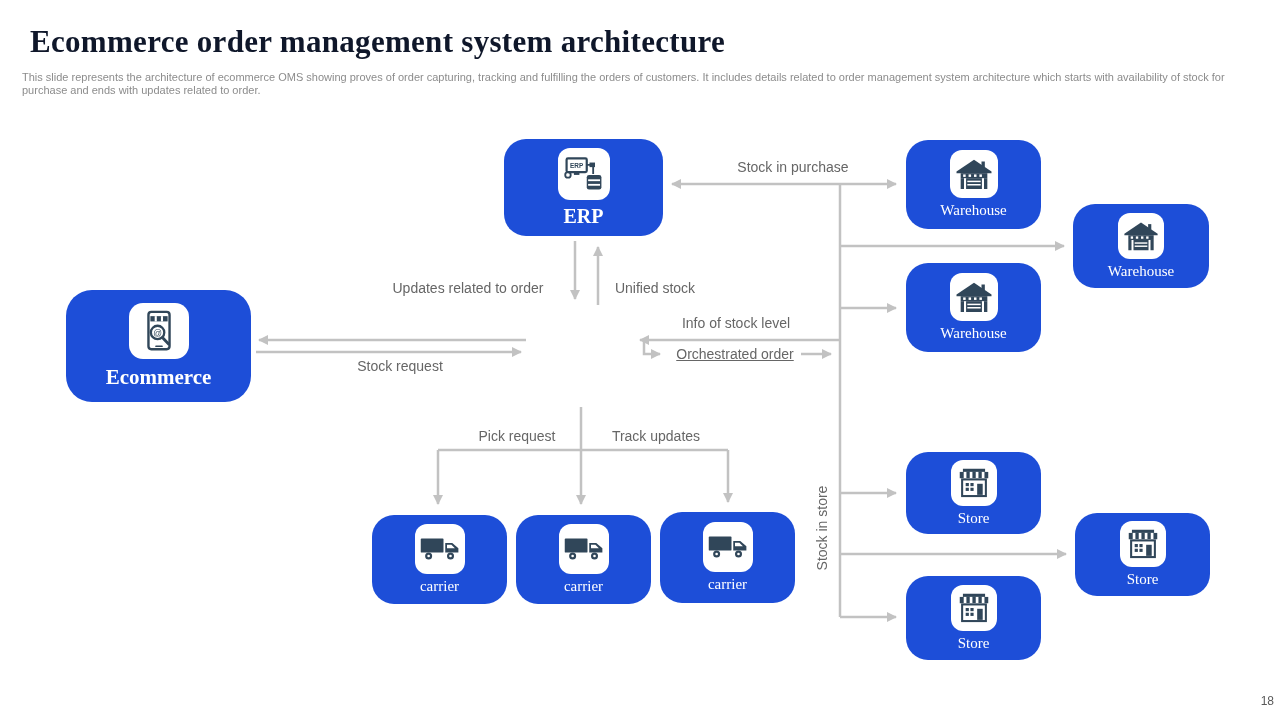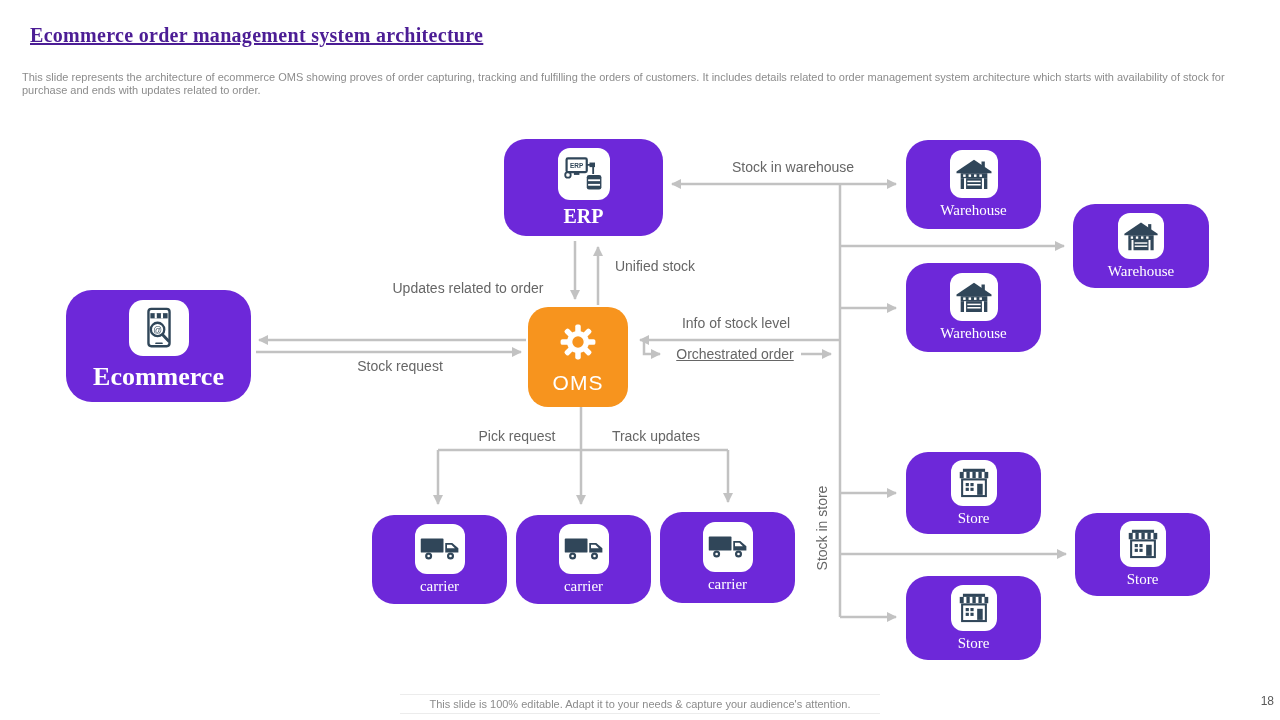--- a/index.html
+++ b/index.html
@@ -4,32 +4,32 @@
 <style>
   * { margin:0; padding:0; box-sizing:border-box; }
   html,body { width:1280px; height:720px; background:#ffffff; overflow:hidden; }
   #slide { position:relative; width:1280px; height:720px; background:#ffffff;
            font-family:"Liberation Sans", sans-serif; }
 
   .abs { position:absolute; }
 
   #title { left:30px; top:24px; width:900px;
            font-family:"Liberation Serif", serif; font-weight:700;
-           font-size:20px; letter-spacing:.3px; color:#4c1d95;text-decoration:underline; }
+           font-size:31px; letter-spacing:.3px; color:#0f172a; }
   #subtitle { left:22px; top:71px; width:1224px; font-size:11px; line-height:13px;
               color:#8c8c8c; }
 
   
-  .node { position:absolute; background:#6d28d9; border-radius:22px;
+  .node { position:absolute; background:#1d4ed8; border-radius:22px;
           display:flex; flex-direction:column; align-items:center; justify-content:center; }
   .node.orange { background:#F7941E; border-radius:20px; }
   .tile { background:#ffffff; border-radius:12px; display:flex;
           align-items:center; justify-content:center; }
   .nlabel { color:#ffffff; font-family:"Liberation Serif", serif; }
-  .nlabel.big { font-size:26px; font-weight:700; margin-top:6px; }
+  .nlabel.big { font-size:21px; font-weight:700; margin-top:6px; }
   .nlabel.mid { font-size:20px; font-weight:700; margin-top:5px; }
   .nlabel.sm  { font-size:15px; font-weight:400; margin-top:4px; }
   .nlabel.oms { font-family:"Liberation Sans", sans-serif; font-size:21px;
                 font-weight:400; letter-spacing:1px; margin-top:3px; }
 
   
   .elabel { position:absolute; font-size:14px; color:#666666; text-align:center; }
   .elabel.ul { text-decoration:underline; }
   #lbl-stock-in-store { left:742px; top:520px; width:160px; height:16px;
       display:flex; align-items:center; justify-content:center;
@@ -80,23 +80,23 @@
       <path d="M256,352 H521" marker-end="url(#ah)"></path>
 
       <path d="M581,407 V450"></path>
       <path d="M438,450 H728"></path>
       <path d="M438,450 V504" marker-end="url(#ah)"></path>
       <path d="M581,450 V504" marker-end="url(#ah)"></path>
       <path d="M728,450 V502" marker-end="url(#ah)"></path>
     </g>
   </svg>
 
-  <div class="elabel" style="left:703px;top:159px;width:180px;">Stock in warehouse</div>
+  <div class="elabel" style="left:703px;top:159px;width:180px;">Stock in purchase</div>
   <div class="elabel" style="left:378px;top:280px;width:180px;">Updates related to order</div>
-  <div class="elabel" style="left:595px;top:258px;width:120px;">Unified stock</div>
+  <div class="elabel" style="left:595px;top:280px;width:120px;">Unified stock</div>
   <div class="elabel" style="left:330px;top:358px;width:140px;">Stock request</div>
   <div class="elabel" style="left:646px;top:315px;width:180px;">Info of stock level</div>
   <div class="elabel ul" style="left:668px;top:346px;width:134px;">Orchestrated order</div>
   <div class="elabel" style="left:447px;top:428px;width:140px;">Pick request</div>
   <div class="elabel" style="left:586px;top:428px;width:140px;">Track updates</div>
   <div class="elabel" id="lbl-stock-in-store">Stock in store</div>
 
   <div class="node" style="left:504px;top:139px;width:159px;height:97px;">
     <div class="tile" style="width:52px;height:52px;">
       <svg width="44" height="44" viewBox="0 0 48 48">
@@ -107,39 +107,20 @@
         <path d="M27 14 h7 v10" stroke="#304659" stroke-width="2" fill="none"></path>
         <rect x="30" y="11.5" width="6" height="5" fill="#304659"></rect>
         <rect x="27" y="25" width="16" height="16" rx="2.5" fill="#304659"></rect>
         <rect x="28.5" y="29.8" width="13" height="2" fill="#ffffff"></rect>
         <rect x="28.5" y="34.8" width="13" height="2" fill="#ffffff"></rect>
       </svg>
     </div>
     <div class="nlabel mid">ERP</div>
   </div>
 
-  <div class="node orange" style="left:528px;top:307px;width:100px;height:100px;">
-    <span>
-      <svg width="44" height="44" viewBox="0 0 48 48">
-        <g fill="#ffffff">
-          <rect x="21" y="5" width="6" height="10" rx="2"></rect>
-          <rect x="21" y="5" width="6" height="10" rx="2" transform="rotate(45 24 24)"></rect>
-          <rect x="21" y="5" width="6" height="10" rx="2" transform="rotate(90 24 24)"></rect>
-          <rect x="21" y="5" width="6" height="10" rx="2" transform="rotate(135 24 24)"></rect>
-          <rect x="21" y="5" width="6" height="10" rx="2" transform="rotate(180 24 24)"></rect>
-          <rect x="21" y="5" width="6" height="10" rx="2" transform="rotate(225 24 24)"></rect>
-          <rect x="21" y="5" width="6" height="10" rx="2" transform="rotate(270 24 24)"></rect>
-          <rect x="21" y="5" width="6" height="10" rx="2" transform="rotate(315 24 24)"></rect>
-          <circle cx="24" cy="24" r="12"></circle>
-        </g>
-        <circle cx="24" cy="24" r="7" fill="#F7941E" stroke="#ffffff" stroke-width="1.6"></circle>
-      </svg>
-    </span>
-    <div class="nlabel oms">OMS</div>
-  </div>
 
   <div class="node" style="left:66px;top:290px;width:185px;height:112px;border-radius:26px;">
     <div class="tile" style="width:60px;height:56px;border-radius:14px;">
       <svg width="46" height="46" viewBox="0 0 48 48">
         <rect x="13" y="4" width="22" height="39" rx="3" fill="none" stroke="#304659" stroke-width="2.5"></rect>
         <rect x="15" y="8.5" width="18" height="5.5" fill="#304659"></rect>
         <rect x="19.5" y="8.5" width="2.2" height="5.5" fill="#ffffff"></rect>
         <rect x="26" y="8.5" width="2.2" height="5.5" fill="#ffffff"></rect>
         <circle cx="22.5" cy="25.5" r="7" fill="none" stroke="#304659" stroke-width="2.4"></circle>
         <text x="22.5" y="28.8" font-size="9" text-anchor="middle" fill="#304659" font-family="Liberation Sans, sans-serif">@</text>
@@ -332,16 +313,15 @@
         <path d="M32 13 h5 l4 4 h-9 z" fill="#ffffff"></path>
         <circle cx="11" cy="26" r="4" fill="#304659"></circle>
           <circle cx="11" cy="26" r="1.5" fill="#ffffff"></circle>
         <circle cx="36" cy="26" r="4" fill="#304659"></circle>
           <circle cx="36" cy="26" r="1.5" fill="#ffffff"></circle>
       </svg>
     </div>
     <div class="nlabel sm">carrier</div>
   </div>
 
-  <div id="footer" class="abs">This slide is 100% editable. Adapt it to your needs &amp; capture your audience's attention.</div>
   <div id="page-num" class="abs">18</div>
 
 </div>
 
 </body></html>

